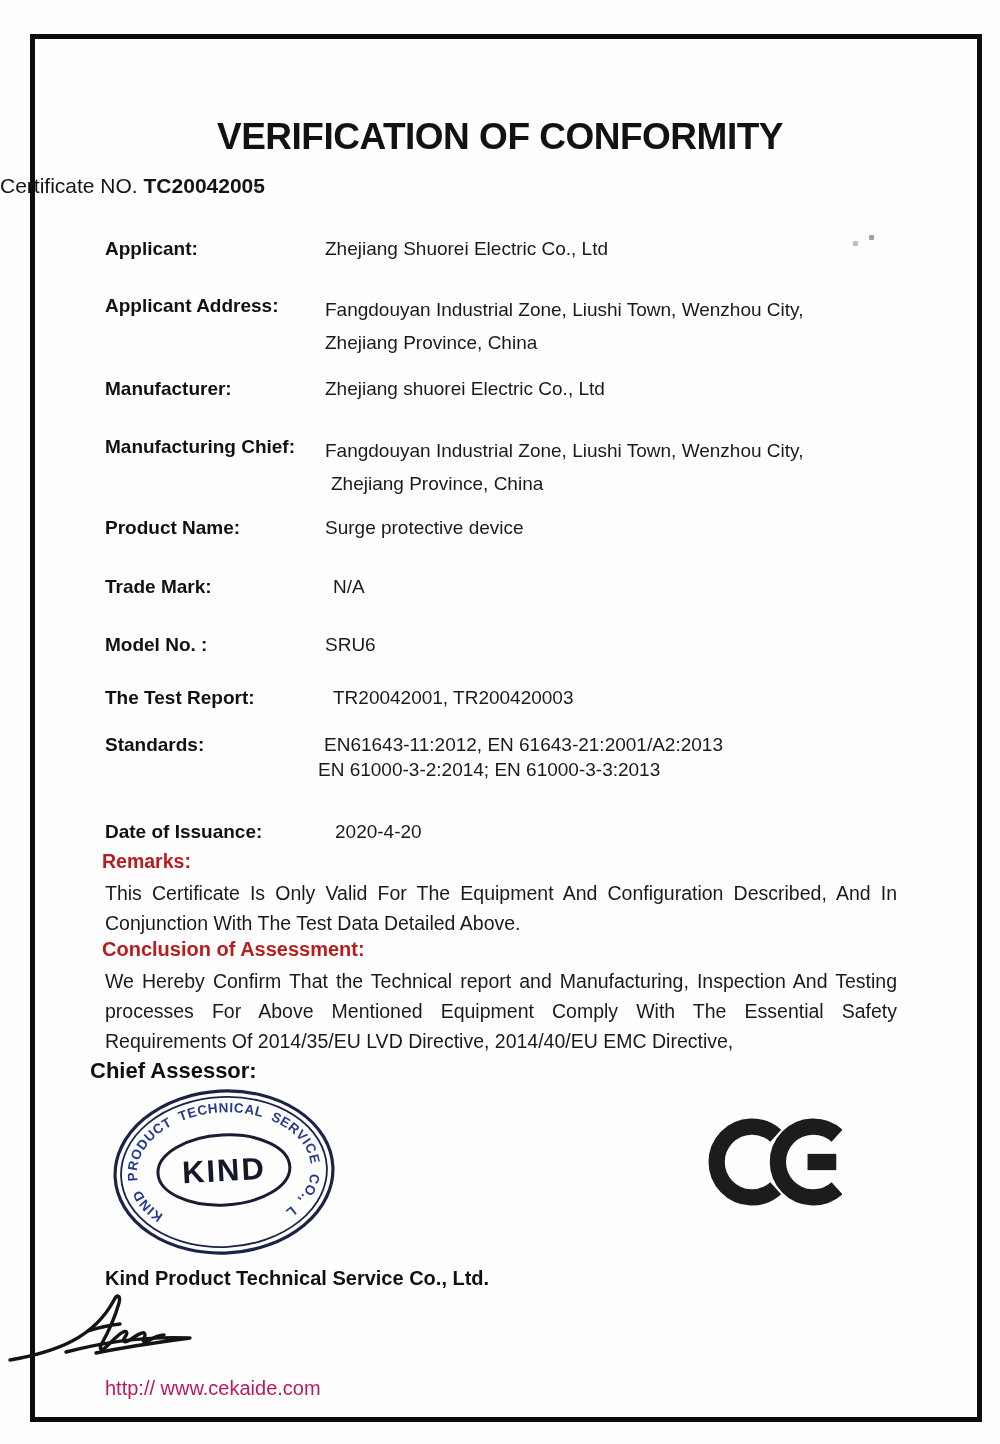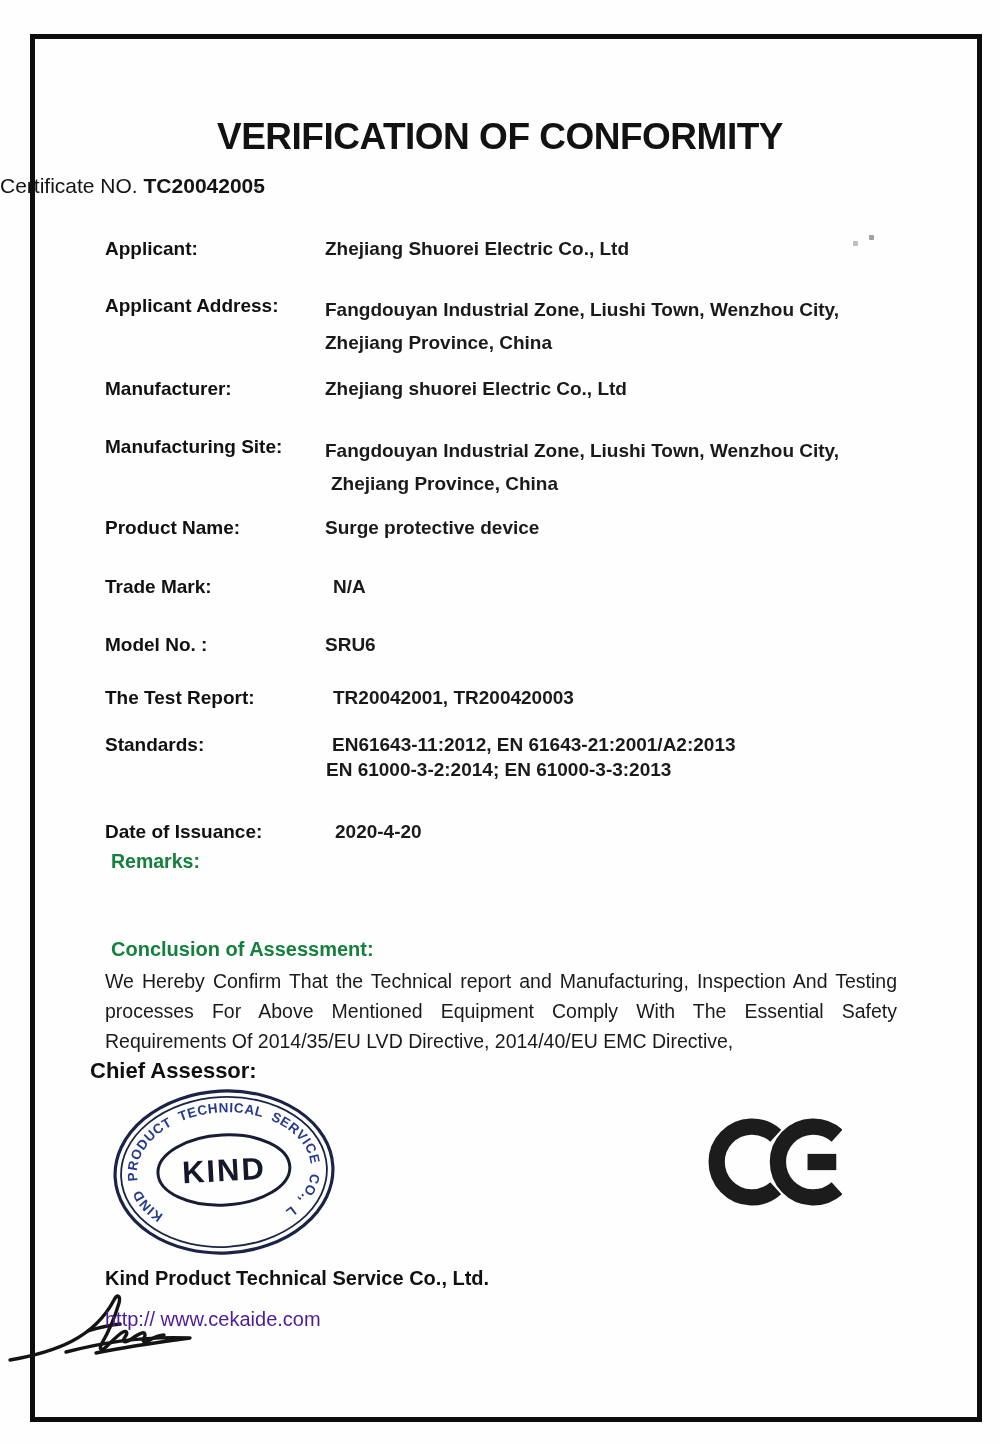--- a/index.html
+++ b/index.html
@@ -23,43 +23,43 @@
   .cert-line{
     position:absolute;left:0;top:174px;width:1000px;
     text-align:left;font-size:21px;color:#141414;
   }
   .cert-line .cert-no{font-weight:700;}
   .row{position:absolute;left:105px;width:800px;font-size:19px;line-height:26px;}
   .row .lbl{
     position:absolute;left:0;top:0;font-weight:700;white-space:nowrap;color:#111;
   }
   .row .val{
-    position:absolute;left:220px;top:0;width:575px;color:#1a1a1a;white-space:nowrap;font-weight:bold;
+    position:absolute;left:220px;top:0;width:575px;color:#1a1a1a;white-space:nowrap;
   }
   .val-line{display:block;}
   .row.lh33 .val{line-height:33px;}
-  .row.lh25 .val{line-height:25px;margin-left:8px;}
+  .row.lh25 .val{line-height:25px;}
   .para-head{
-    position:absolute;left:111px;font-weight:700;font-size:19.5px;color:#15803d;
+    position:absolute;left:102px;font-weight:700;font-size:19.5px;color:#b91c1c;
   }
   .para-body{
     position:absolute;left:105px;width:792px;font-size:19.5px;line-height:30px;
     text-align:justify;color:#1a1a1a;
   }
   .chief{
     position:absolute;left:90px;top:1058px;font-weight:700;font-size:22px;color:#0f0f0f;
   }
   .stamp{position:absolute;left:110px;top:1086px;width:228px;height:172px;transform:rotate(-3deg);}
   .ce-mark{position:absolute;left:708px;top:1112px;width:134px;height:100px;}
   .company{
     position:absolute;left:105px;top:1267px;font-weight:700;font-size:20px;color:#111;
   }
   .signature{position:absolute;left:8px;top:1282px;width:310px;height:82px;}
   .url{
-    position:absolute;left:105px;top:1308px;font-size:20px;color:#4c1d95;
+    position:absolute;left:105px;top:1377px;font-size:20px;color:#be185d;
   }
   .speck{position:absolute;background:#8a8a8a;opacity:0.55;border-radius:1px;}
   .speck.s1{left:255px;top:186px;width:4px;height:4px;}
   .speck.s2{left:853px;top:241px;width:5px;height:5px;}
   .speck.s3{left:869px;top:235px;width:5px;height:5px;opacity:0.8;}
   .stamp-ring-text{
     font-family:"Liberation Sans","DejaVu Sans",sans-serif;
     font-size:13.5px;font-weight:700;letter-spacing:0.6px;word-spacing:4px;
     fill:#25398e;
   }
@@ -99,21 +99,21 @@
   </div>
 
   <div class="row" style="top:376px">
     <span class="lbl">Manufacturer:</span>
     <span class="val">
         <span class="val-line">Zhejiang shuorei Electric Co., Ltd</span>
       </span>
   </div>
 
   <div class="row lh33" style="top:434px">
-    <span class="lbl">Manufacturing Site:</span>
+    <span class="lbl">Manufacturing Chief:</span>
     <span class="val">
       <span class="val-line">Fangdouyan Industrial Zone, Liushi Town, Wenzhou City,</span>
       <span class="val-line" style="padding-left:6px">Zhejiang Province, China</span>
     </span>
   </div>
 
   <div class="row" style="top:515px">
     <span class="lbl">Product Name:</span>
     <span class="val">
         <span class="val-line">Surge protective device</span>
@@ -150,20 +150,21 @@
   </div>
 
   <div class="row" style="top:819px">
     <span class="lbl">Date of Issuance:</span>
     <span class="val" style="left:230px">
         <span class="val-line">2020-4-20</span>
       </span>
   </div>
 
   <div class="para-head" style="top:850px">Remarks:</div>
+  <div class="para-body" style="top:878px">This Certificate Is Only Valid For The Equipment And Configuration Described, And In Conjunction With The Test Data Detailed Above.</div>
 
   <div class="para-head" style="top:938px;font-size:20px">Conclusion of Assessment:</div>
   <div class="para-body" style="top:966px">We Hereby Confirm That the Technical report and Manufacturing, Inspection And Testing processes For Above Mentioned Equipment Comply With The Essential Safety Requirements Of 2014/35/EU LVD Directive, 2014/40/EU EMC Directive,</div>
 
   <div class="chief">Chief Assessor:</div>
 
   <svg class="stamp" viewBox="0 0 228 172" aria-hidden="true">
     <ellipse cx="114" cy="86" rx="109" ry="81" fill="none" stroke="#1b2447" stroke-width="3.2"></ellipse>
     <ellipse cx="114" cy="86" rx="103" ry="75" fill="none" stroke="#1b2447" stroke-width="1.8"></ellipse>
     <ellipse cx="114" cy="84" rx="66" ry="35" fill="none" stroke="#181d33" stroke-width="3"></ellipse>

